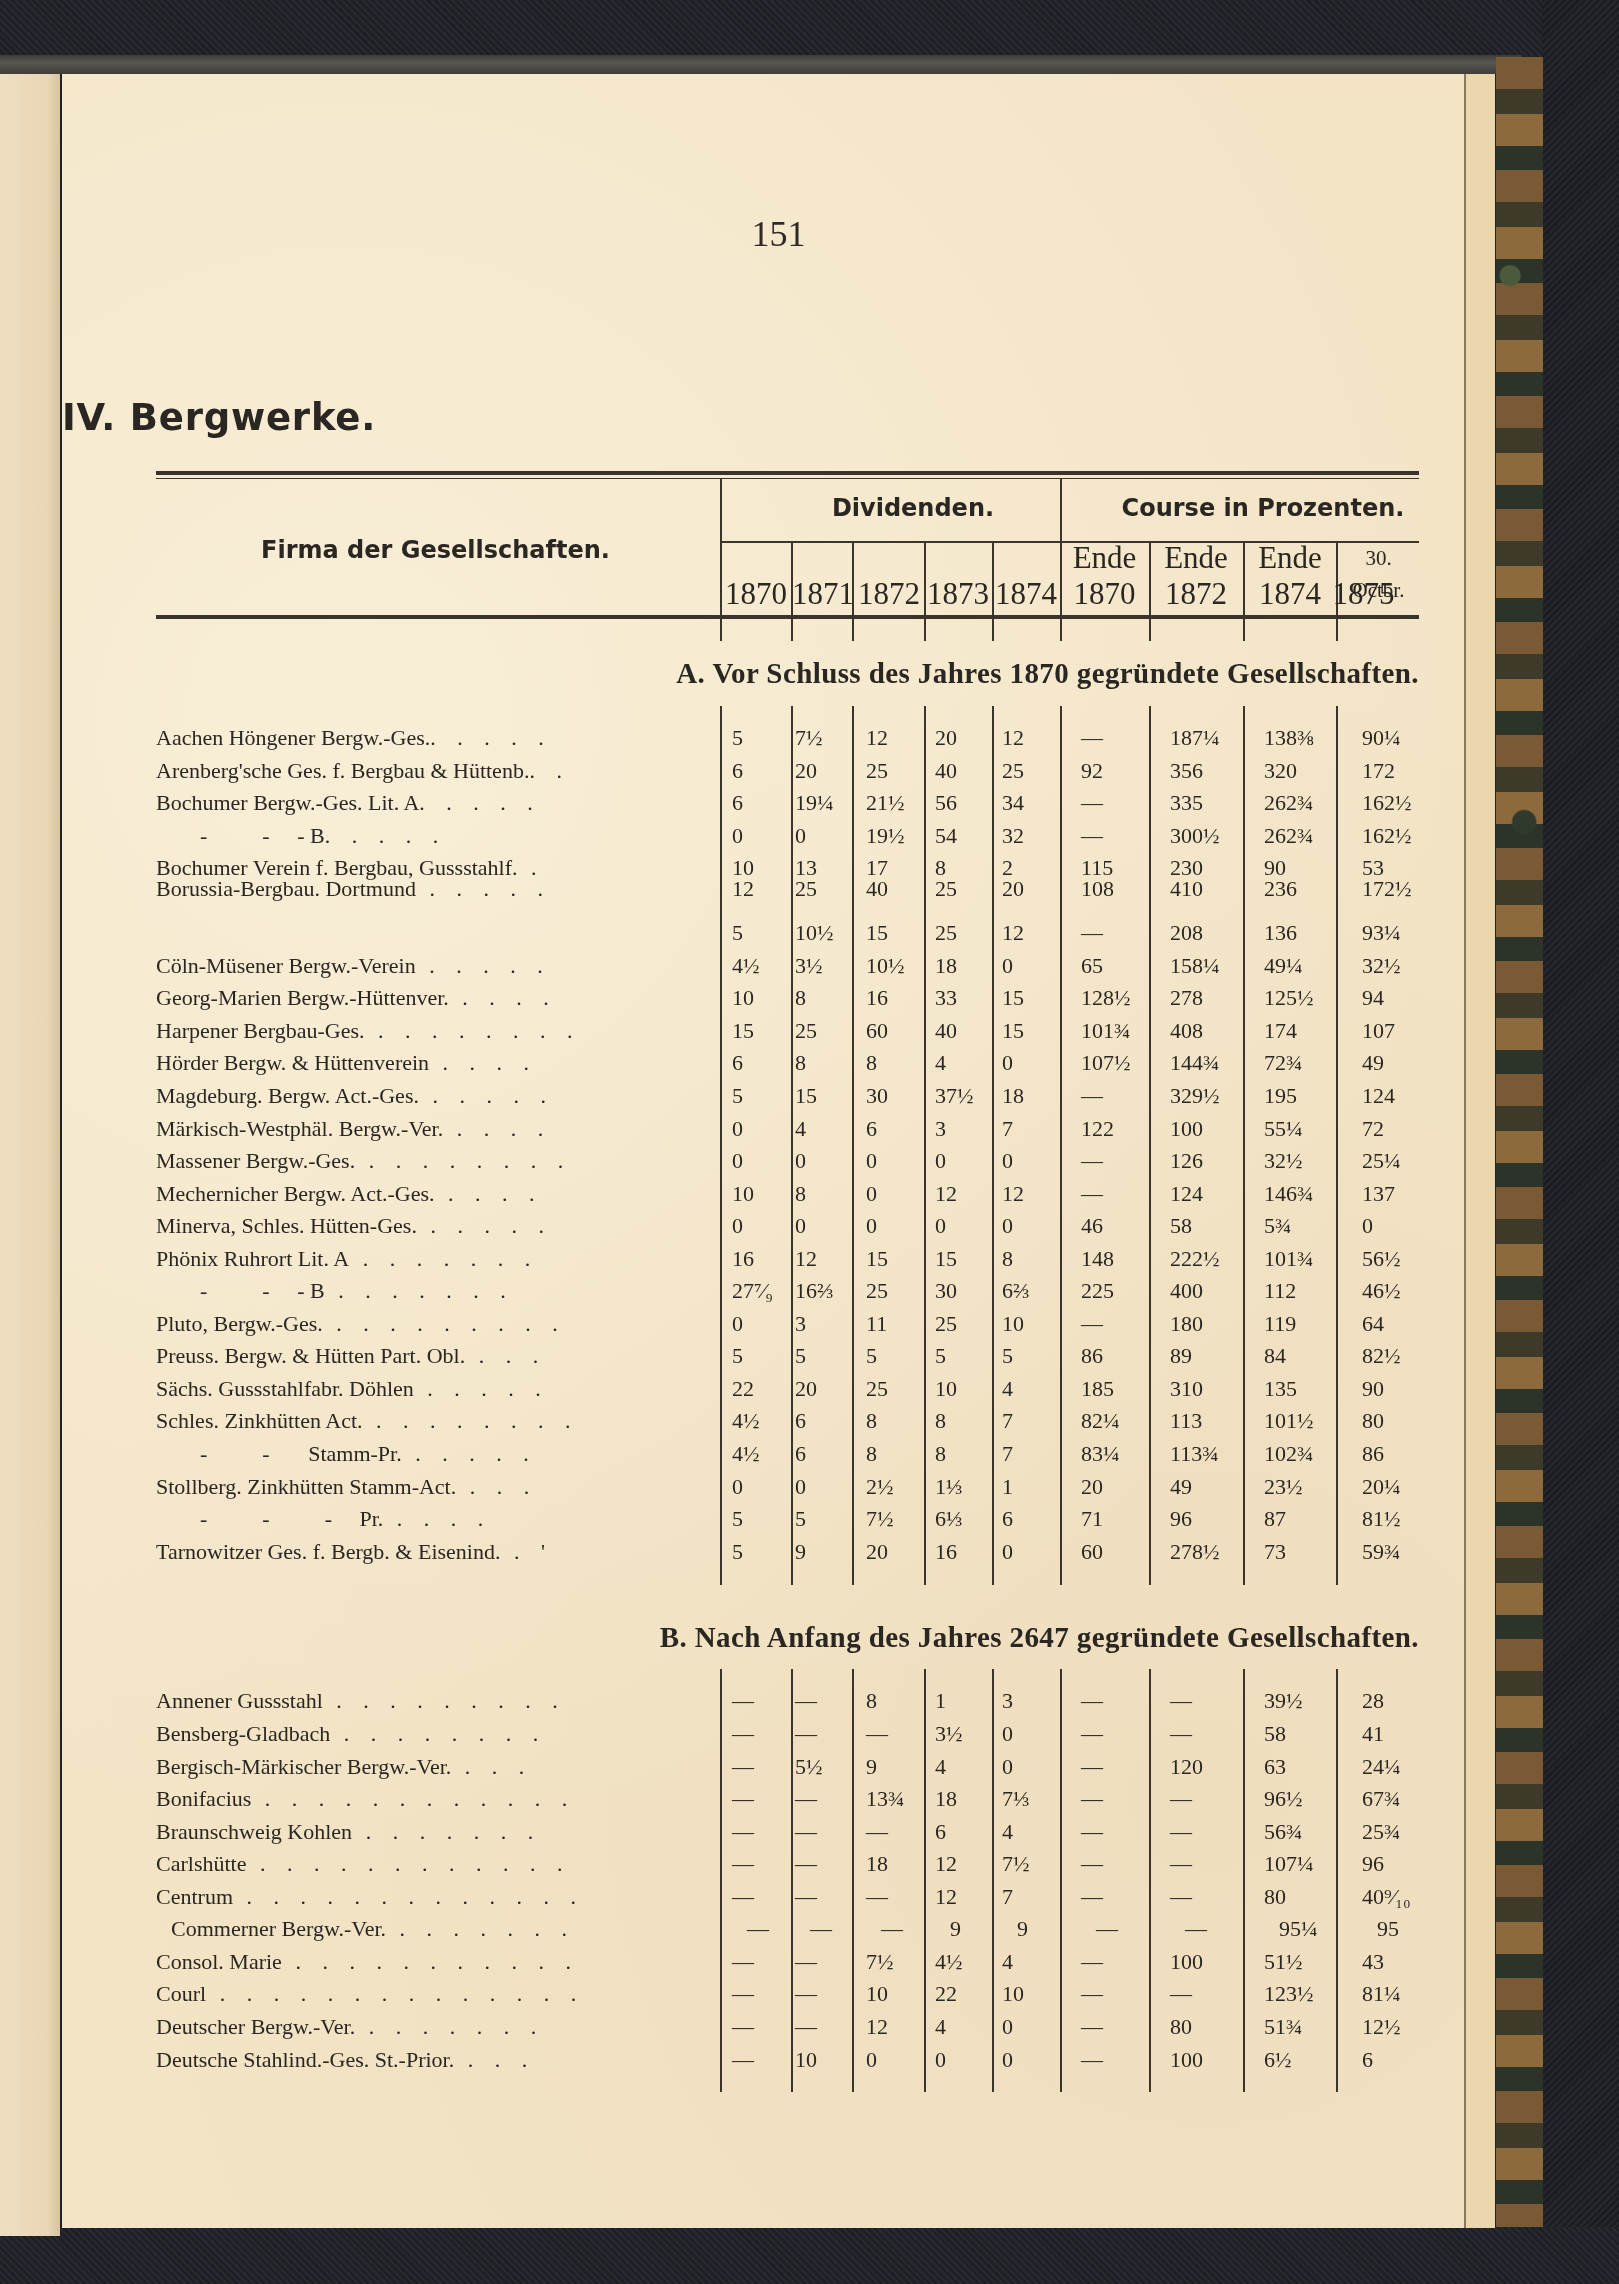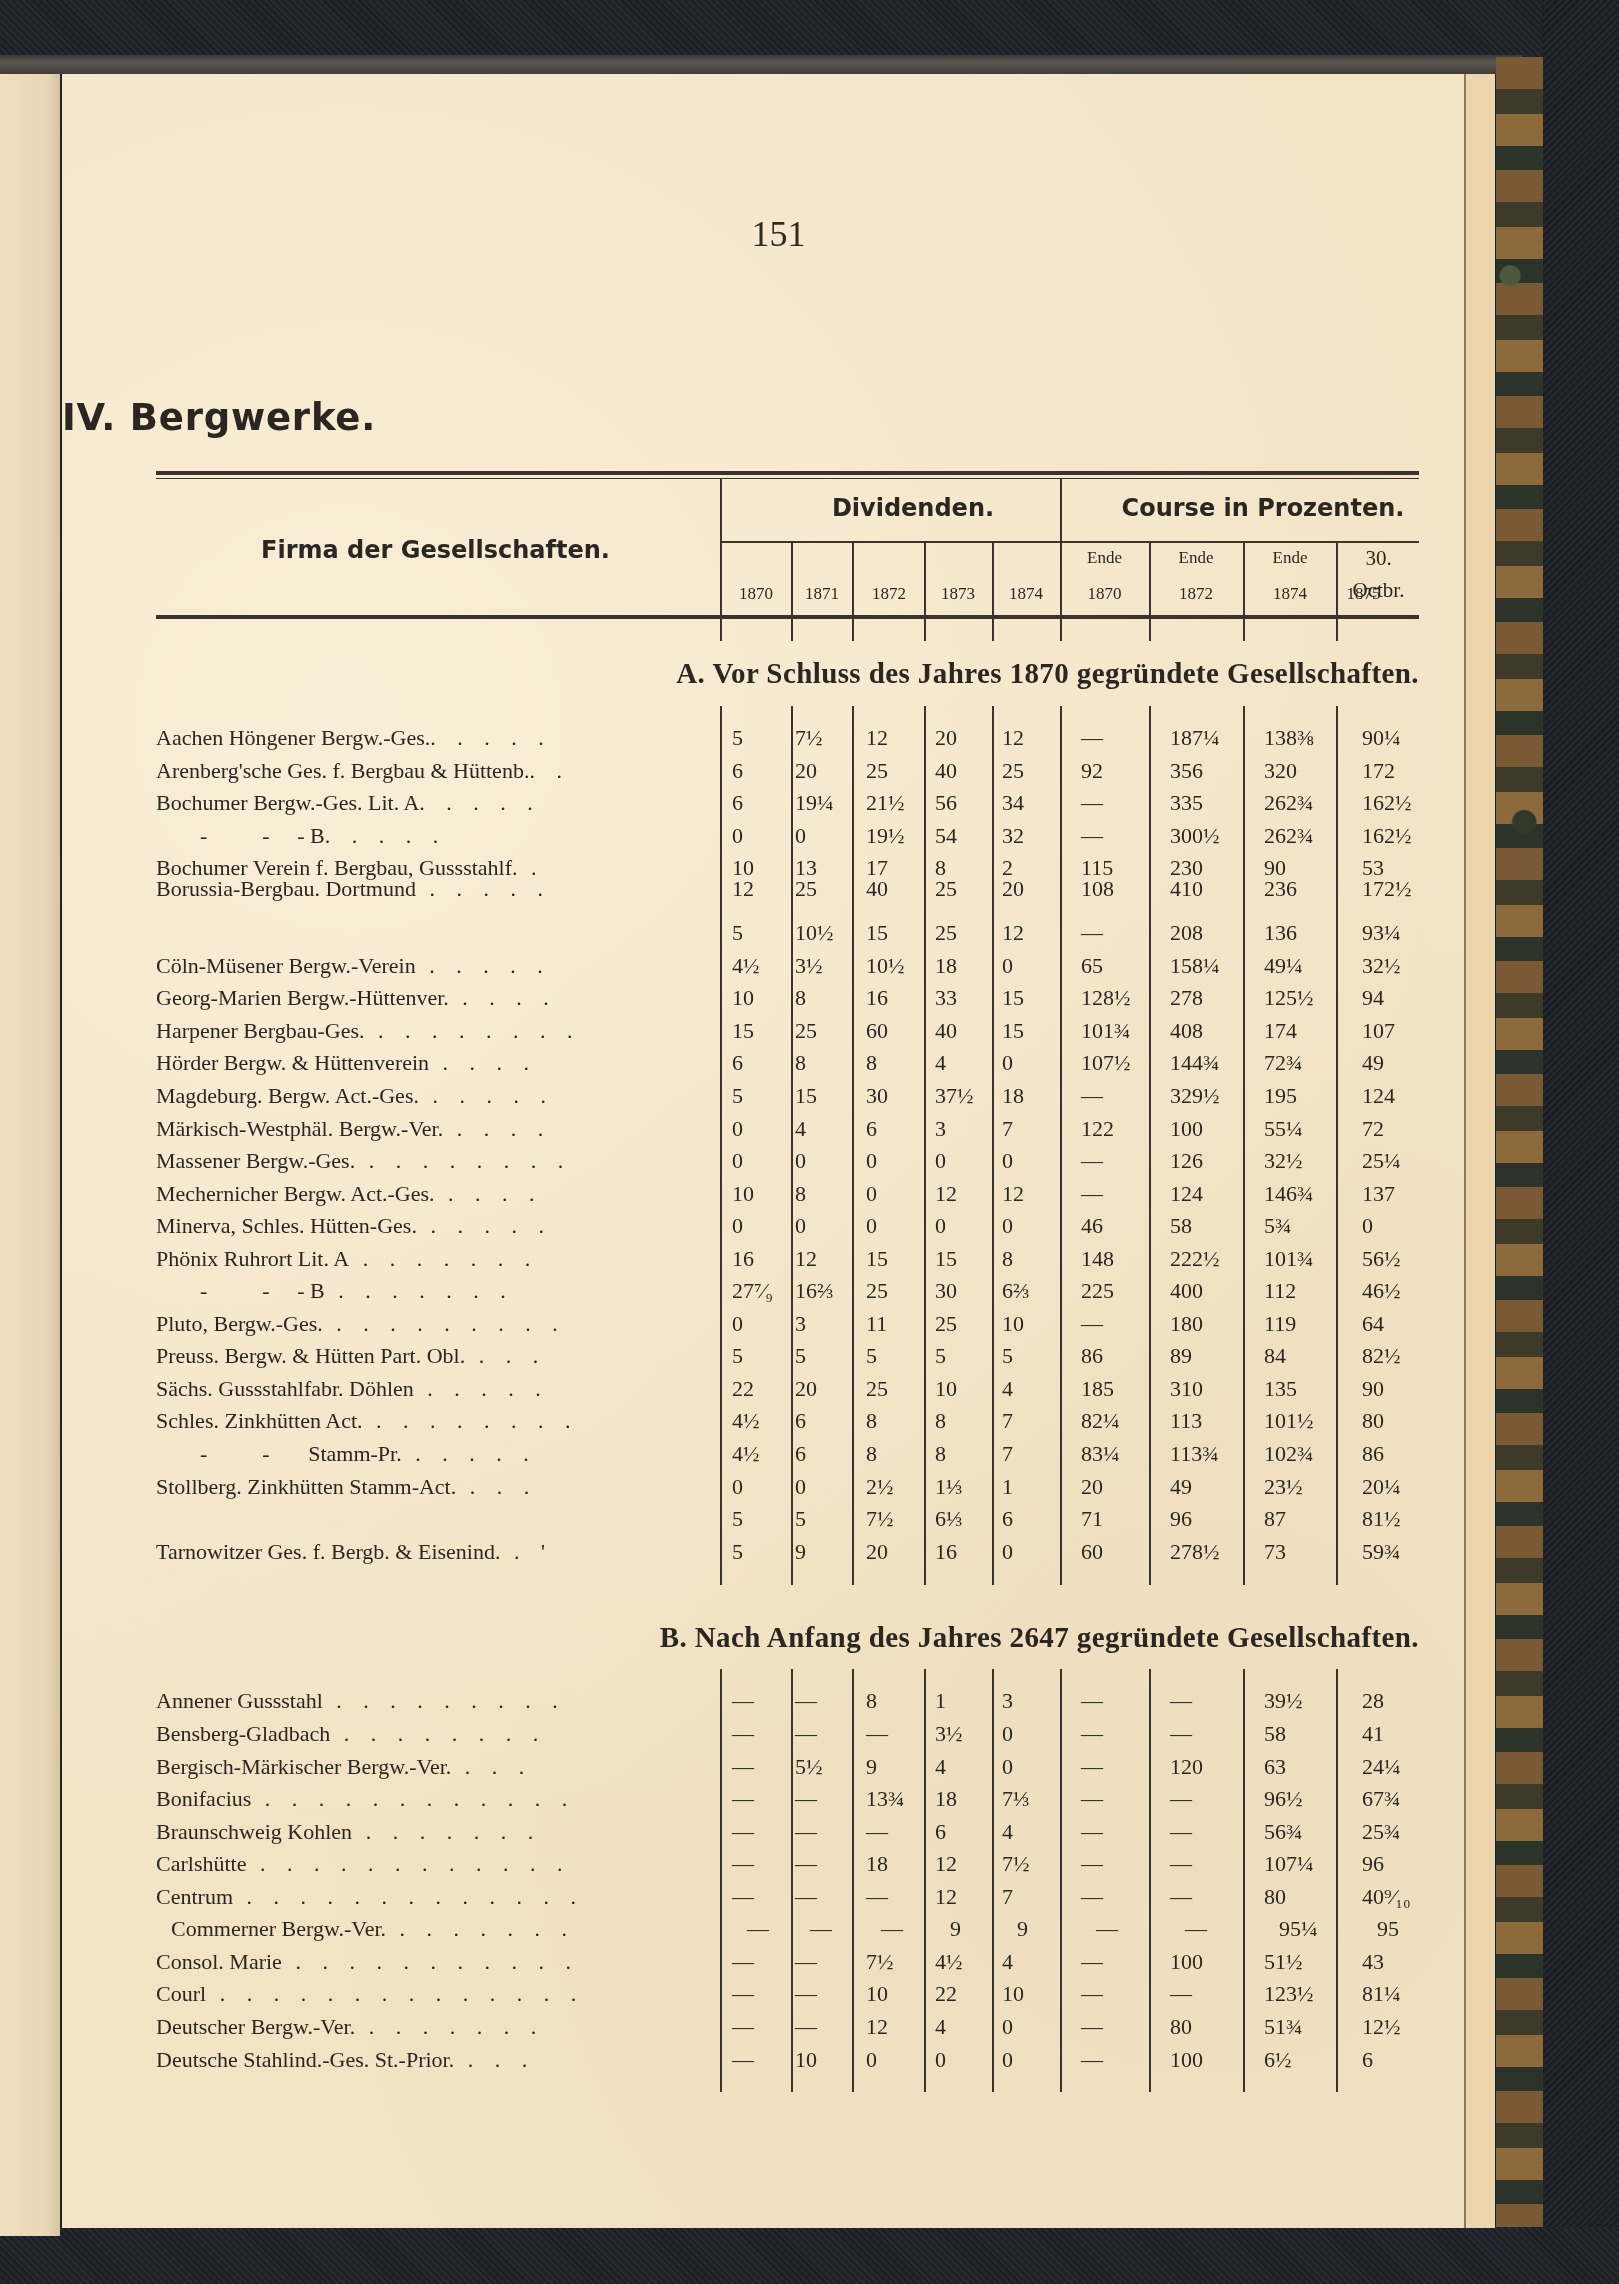--- a/index.html
+++ b/index.html
@@ -66,21 +66,21 @@
 
   .hdr-firma {
     position: absolute; left: 0; width: 559px; top: 65px; text-align: center;
     font-family: "DejaVu Sans", sans-serif; font-weight: bold; font-size: 24px;
   }
   .hdr-group {
     position: absolute; top: 23px; text-align: center;
     font-family: "DejaVu Sans", sans-serif; font-weight: bold; font-size: 24px; padding-left: 23px;
   }
   .hdr-cell {
-    position: absolute; text-align: center; font-size: 17px; line-height: 32px;
+    position: absolute; text-align: center; font-size: 31px; line-height: 32px;
   }
 
   .section-title {
     position: absolute; left: 405px; width: 947px; text-align: right;
     font-weight: bold; font-size: 29px; letter-spacing: 0.4px;
   }
   .row {
     position: absolute; left: 0; width: 1263px; height: 32px;
     font-size: 22px; line-height: 32px;
   }
@@ -435,20 +435,21 @@
           <div class="cell c1">0</div>
           <div class="cell c2">2½</div>
           <div class="cell c3">1⅓</div>
           <div class="cell c4">1</div>
           <div class="cell c5">20</div>
           <div class="cell c6">49</div>
           <div class="cell c7">23½</div>
           <div class="cell c8">20¼</div>
         </div>
         <div class="row" style="top: 1032px;">
+          <div class="name"><span style="white-space: pre;">        -          -          -     Pr.</span><span class="dots"> . . . .</span></div>
           <div class="cell c0">5</div>
           <div class="cell c1">5</div>
           <div class="cell c2">7½</div>
           <div class="cell c3">6⅓</div>
           <div class="cell c4">6</div>
           <div class="cell c5">71</div>
           <div class="cell c6">96</div>
           <div class="cell c7">87</div>
           <div class="cell c8">81½</div>
         </div>

